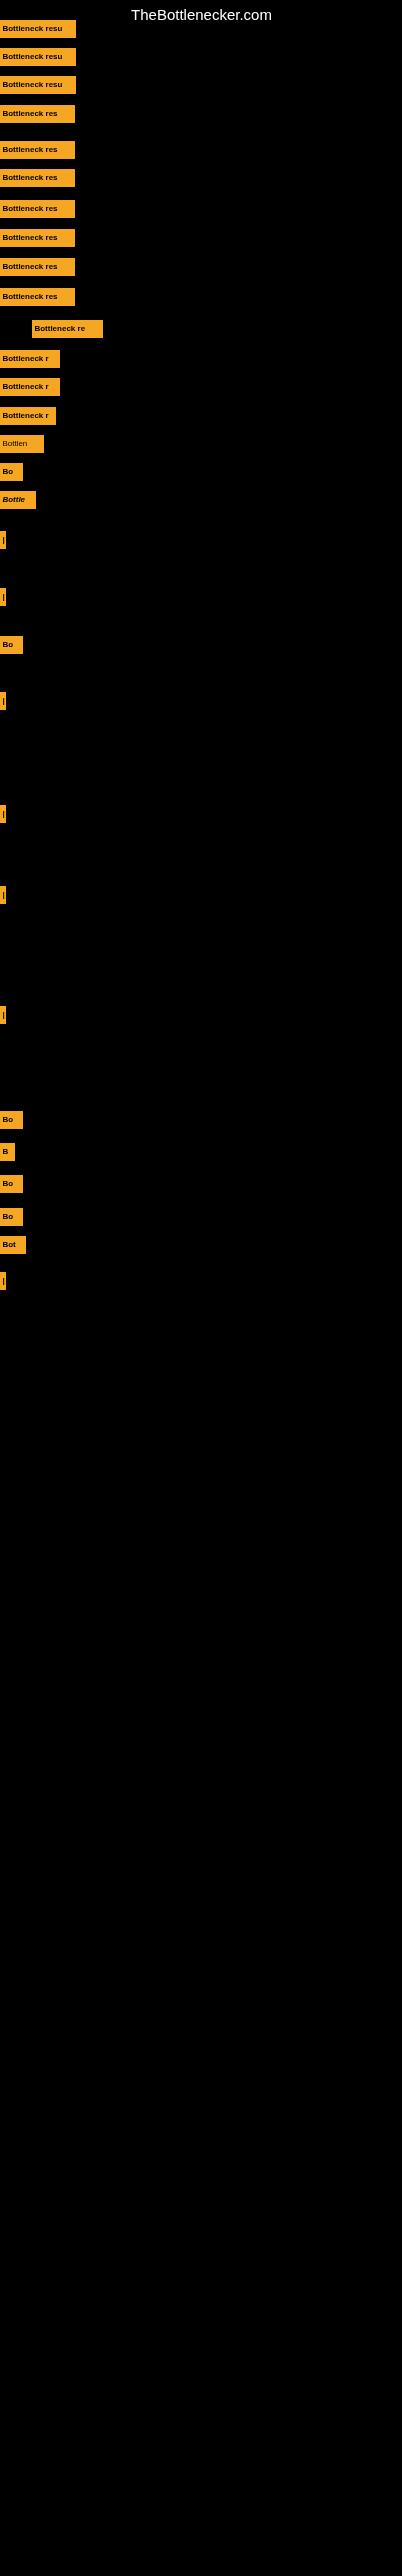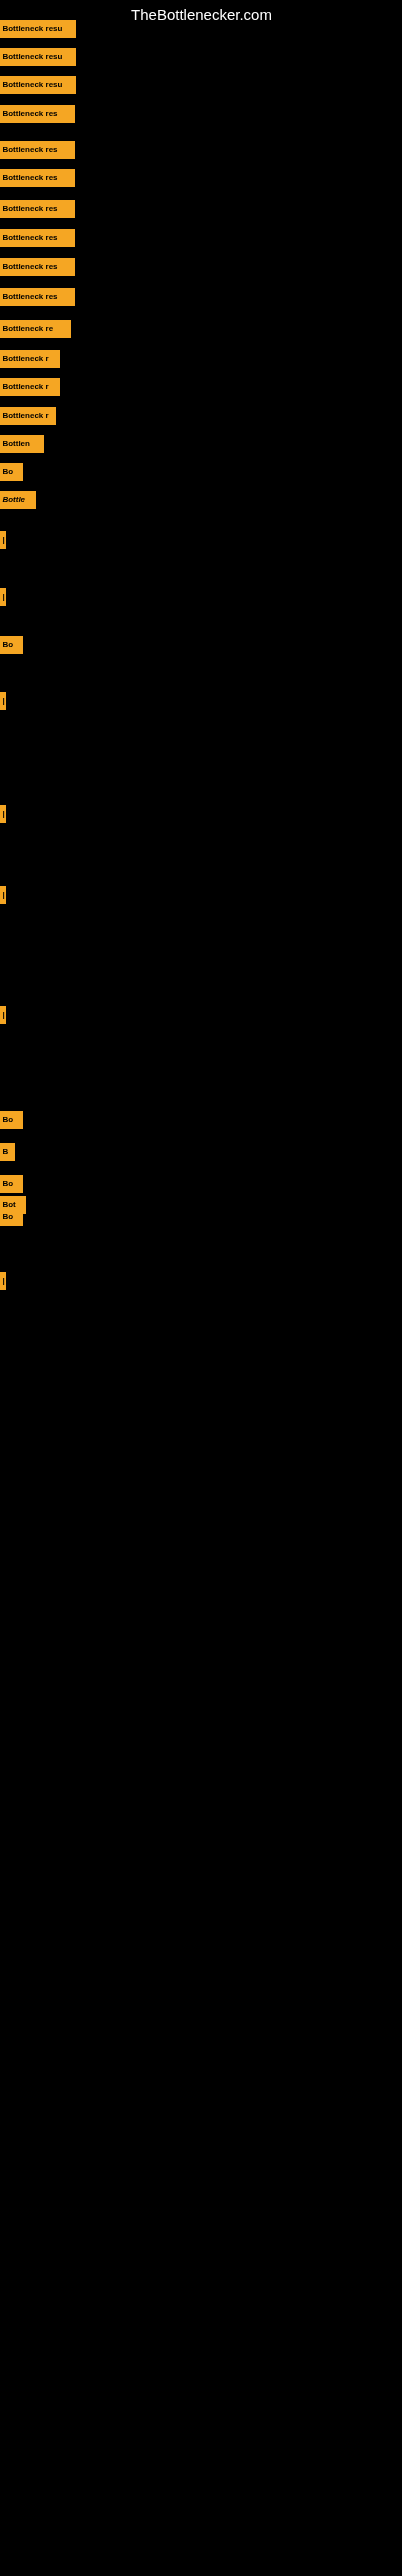--- a/index.html
+++ b/index.html
@@ -55,33 +55,33 @@
     <div style="position: absolute; top: 229px; left: 0px; height: 17.7px; display: flex; align-items: center;">
       <div style="background-color: rgb(245, 166, 35); color: rgb(0, 0, 0); font-size: 8px; font-weight: bold; padding: 1.6px 2.4px; white-space: nowrap; overflow: hidden; height: 17.7px; width: 75px; display: flex; align-items: center;">Bottleneck res</div>
     </div>
     <div style="position: absolute; top: 258px; left: 0px; height: 17.7px; display: flex; align-items: center;">
       <div style="background-color: rgb(245, 166, 35); color: rgb(0, 0, 0); font-size: 8px; font-weight: bold; padding: 1.6px 2.4px; white-space: nowrap; overflow: hidden; height: 17.7px; width: 75px; display: flex; align-items: center;">Bottleneck res</div>
     </div>
     <div style="position: absolute; top: 288px; left: 0px; height: 17.7px; display: flex; align-items: center;">
       <div style="background-color: rgb(245, 166, 35); color: rgb(0, 0, 0); font-size: 8px; font-weight: bold; padding: 1.6px 2.4px; white-space: nowrap; overflow: hidden; height: 17.7px; width: 75px; display: flex; align-items: center;">Bottleneck res</div>
     </div>
     <div style="position: absolute; top: 320px; left: 0px; height: 17.7px; display: flex; align-items: center;">
-      <div style="background-color: rgb(245, 166, 35); color: rgb(0, 0, 0); font-size: 8px; font-weight: bold; padding: 1.6px 2.4px; white-space: nowrap; overflow: hidden; height: 17.7px; width: 71px; display: flex; align-items: center;">Bottleneck re</div>
+      <div style="background-color: rgb(245, 166, 35); color: rgb(0, 0, 0); font-size: 8px; font-weight: bold; padding: 1.6px 2.4px; white-space: nowrap; overflow: hidden; height: 17.7px; width: 71px; display: flex; align-items: center; margin-left: 32px;">Bottleneck re</div>
     </div>
     <div style="position: absolute; top: 350px; left: 0px; height: 17.7px; display: flex; align-items: center;">
       <div style="background-color: rgb(245, 166, 35); color: rgb(0, 0, 0); font-size: 8px; font-weight: bold; padding: 1.6px 2.4px; white-space: nowrap; overflow: hidden; height: 17.7px; width: 60px; display: flex; align-items: center;">Bottleneck r</div>
     </div>
     <div style="position: absolute; top: 378px; left: 0px; height: 17.7px; display: flex; align-items: center;">
       <div style="background-color: rgb(245, 166, 35); color: rgb(0, 0, 0); font-size: 8px; font-weight: bold; padding: 1.6px 2.4px; white-space: nowrap; overflow: hidden; height: 17.7px; width: 60px; display: flex; align-items: center;">Bottleneck r</div>
     </div>
     <div style="position: absolute; top: 407px; left: 0px; height: 17.7px; display: flex; align-items: center;">
       <div style="background-color: rgb(245, 166, 35); color: rgb(0, 0, 0); font-size: 8px; font-weight: bold; padding: 1.6px 2.4px; white-space: nowrap; overflow: hidden; height: 17.7px; width: 56px; display: flex; align-items: center;">Bottleneck r</div>
     </div>
     <div style="position: absolute; top: 435px; left: 0px; height: 17.7px; display: flex; align-items: center;">
-      <div style="background-color: rgb(245, 166, 35); color: rgb(0, 0, 0); font-size: 8px; font-weight: bold; padding: 1.6px 2.4px; white-space: nowrap; overflow: hidden; height: 17.7px; width: 44px; display: flex; align-items: center;">Bottlen</div>
+      <div style="background-color: rgb(245, 166, 35); color: rgb(0, 0, 0); font-size: 8px; font-weight: normal; padding: 1.6px 2.4px; white-space: nowrap; overflow: hidden; height: 17.7px; width: 44px; display: flex; align-items: center;">Bottlen</div>
     </div>
     <div style="position: absolute; top: 463px; left: 0px; height: 17.7px; display: flex; align-items: center;">
       <div style="background-color: rgb(245, 166, 35); color: rgb(0, 0, 0); font-size: 8px; font-weight: bold; padding: 1.6px 2.4px; white-space: nowrap; overflow: hidden; height: 17.7px; width: 22.5px; display: flex; align-items: center;">Bo</div>
     </div>
     <div style="position: absolute; top: 491px; left: 0px; height: 17.7px; display: flex; align-items: center;">
       <div style="background-color: rgb(245, 166, 35); color: rgb(0, 0, 0); font-size: 8px; font-weight: bold; padding: 1.6px 2.4px; white-space: nowrap; overflow: hidden; height: 17.7px; width: 36px; display: flex; align-items: center; font-style: italic;">Bottle</div>
     </div>
     <div style="position: absolute; top: 531px; left: 0px; height: 17.7px; display: flex; align-items: center;">
       <div style="background-color: rgb(245, 166, 35); color: rgb(0, 0, 0); font-size: 8px; font-weight: bold; padding: 1.6px 2.4px; white-space: nowrap; overflow: hidden; height: 17.7px; width: 6.4px; display: flex; align-items: center;">|</div>
     </div>
@@ -108,20 +108,20 @@
     </div>
     <div style="position: absolute; top: 1143px; left: 0px; height: 17.7px; display: flex; align-items: center;">
       <div style="background-color: rgb(245, 166, 35); color: rgb(0, 0, 0); font-size: 8px; font-weight: bold; padding: 1.6px 2.4px; white-space: nowrap; overflow: hidden; height: 17.7px; width: 14.5px; display: flex; align-items: center;">B</div>
     </div>
     <div style="position: absolute; top: 1175px; left: 0px; height: 17.7px; display: flex; align-items: center;">
       <div style="background-color: rgb(245, 166, 35); color: rgb(0, 0, 0); font-size: 8px; font-weight: bold; padding: 1.6px 2.4px; white-space: nowrap; overflow: hidden; height: 17.7px; width: 22.5px; display: flex; align-items: center;">Bo</div>
     </div>
     <div style="position: absolute; top: 1208px; left: 0px; height: 17.7px; display: flex; align-items: center;">
       <div style="background-color: rgb(245, 166, 35); color: rgb(0, 0, 0); font-size: 8px; font-weight: bold; padding: 1.6px 2.4px; white-space: nowrap; overflow: hidden; height: 17.7px; width: 22.5px; display: flex; align-items: center;">Bo</div>
     </div>
-    <div style="position: absolute; top: 1196px; left: 0px; height: 17.7px; display: flex; align-items: center;">
+    <div style="position: absolute; top: 1236px; left: 0px; height: 17.7px; display: flex; align-items: center;">
       <div style="background-color: rgb(245, 166, 35); color: rgb(0, 0, 0); font-size: 8px; font-weight: bold; padding: 1.6px 2.4px; white-space: nowrap; overflow: hidden; height: 17.7px; width: 26px; display: flex; align-items: center;">Bot</div>
     </div>
     <div style="position: absolute; top: 1272px; left: 0px; height: 17.7px; display: flex; align-items: center;">
       <div style="background-color: rgb(245, 166, 35); color: rgb(0, 0, 0); font-size: 8px; font-weight: bold; padding: 1.6px 2.4px; white-space: nowrap; overflow: hidden; height: 17.7px; width: 6.4px; display: flex; align-items: center;">|</div>
     </div>
   </div>
 
 
 </body></html>

